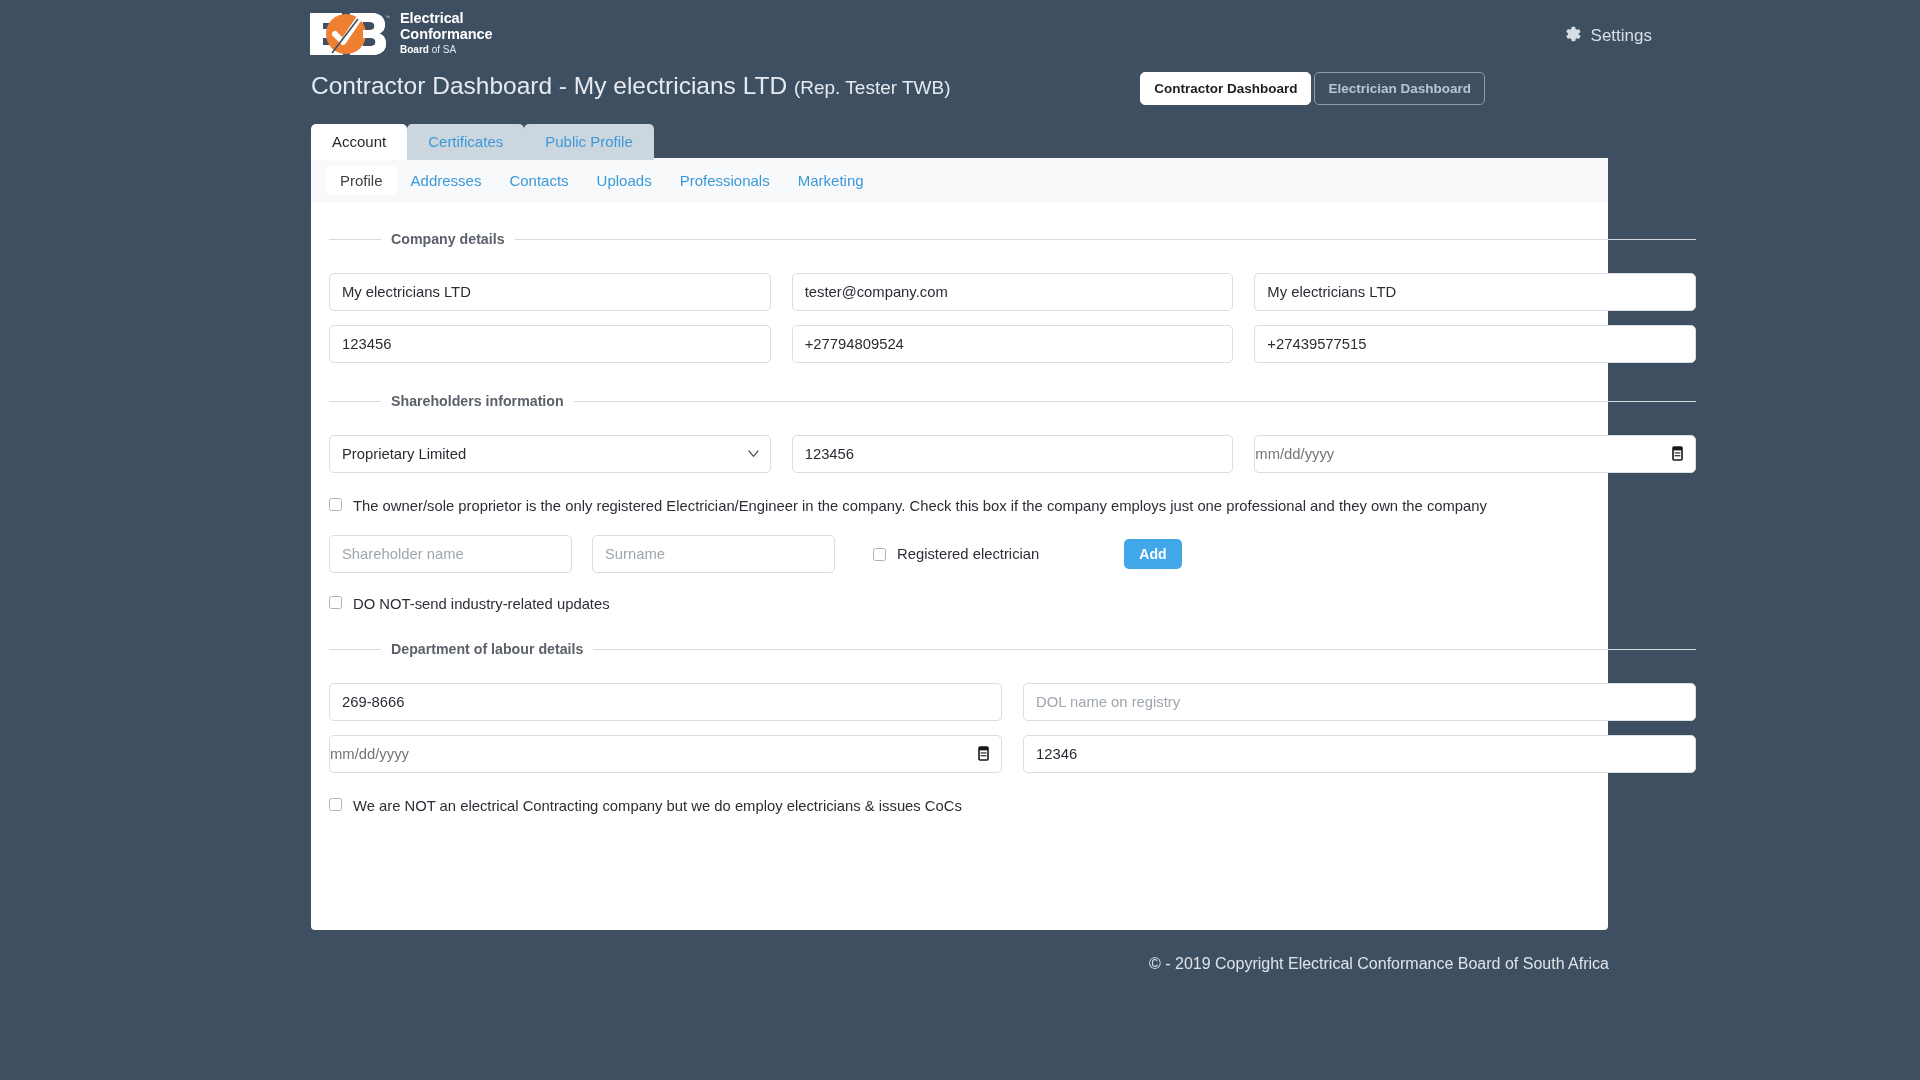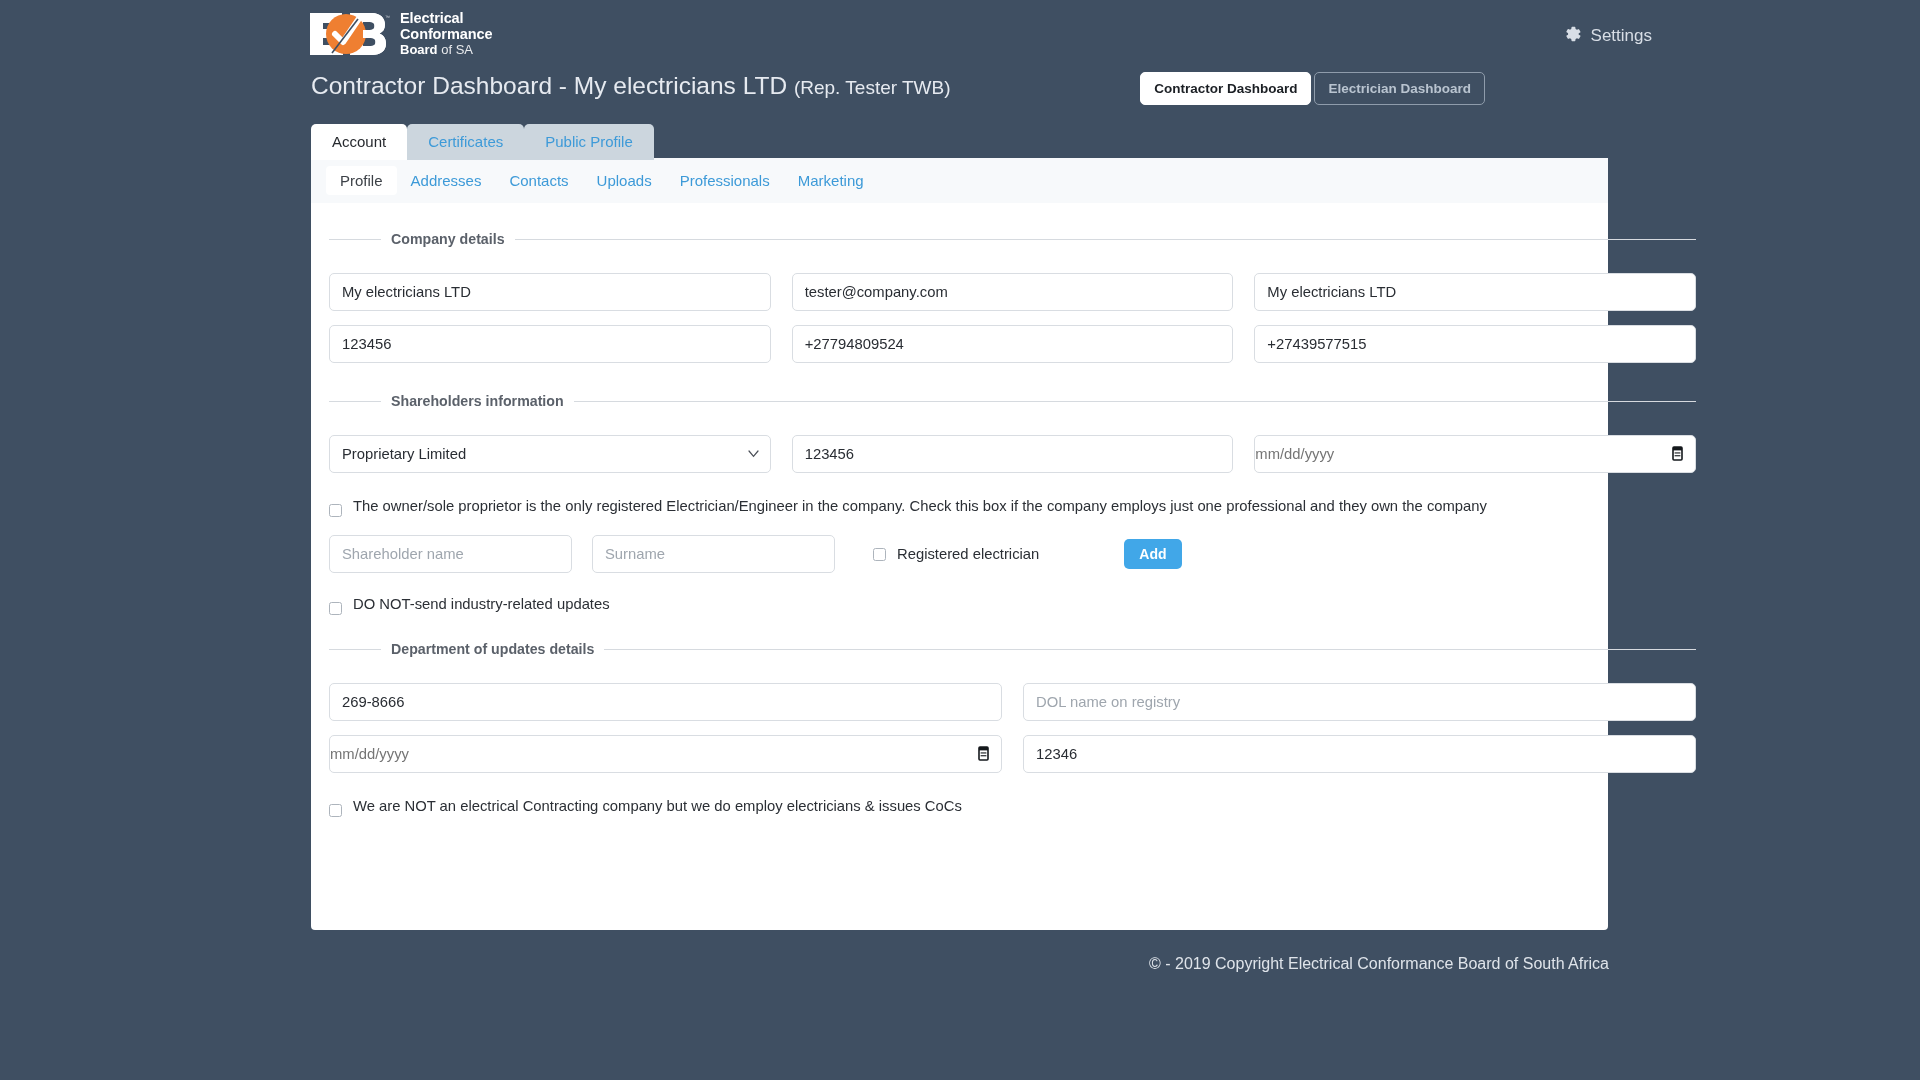--- a/index.html
+++ b/index.html
@@ -10,21 +10,21 @@
     overflow: hidden;
   }
   .page { position: relative; width: 1920px; height: 1080px; background: #3f4f62; }
 
   
   .header { position: absolute; left: 0; top: 0; width: 1920px; height: 72px; }
   .logo-wrap { position: absolute; left: 306px; top: 9px; display: flex; align-items: center; }
   .logo-mark { width: 84px; height: 50px; position: relative; margin-right: 10px; }
   .logo-text { color: #ffffff; line-height: 15.5px; padding-top: 1px; }
   .logo-l1, .logo-l2 { font-size: 14.5px; font-weight: bold; letter-spacing: -0.1px; }
-  .logo-l3 { font-size: 13px; font-weight: bold; }
+  .logo-l3 { font-size: 10px; font-weight: bold; }
   .logo-l3 .sa { font-weight: normal; color: #e8eaed; }
 
   .settings { position: absolute; right: 268px; top: 24px; display: flex; align-items: center; gap: 9px; cursor: pointer; }
   .settings-label { color: #d8dee6; font-size: 17px; }
 
   
   .title-row { position: absolute; left: 0; top: 72px; width: 1738px; height: 46px; }
   .page-title { position: absolute; left: 311px; top: 0; color: #e6eaf0; font-size: 24.5px; font-weight: 400; white-space: nowrap; }
   .page-title .rep { font-size: 19px; color: #e6eaf0; }
 
@@ -69,21 +69,21 @@
   .sel-wrap { position: relative; flex: 1; }
   .chev { position: absolute; right: 14px; top: 15px; width: 9px; height: 9px; pointer-events: none; }
   .chev svg { display: block; }
 
   .date-wrap { position: relative; flex: 1; }
   .date-inp { width: 100%; height: 38px; border: 1px solid #d9dde2; border-radius: 5px; background: #ffffff;
               font-family: "Liberation Sans", sans-serif; font-size: 14.8px; color: #292d33; padding: 0 0; outline: none; }
   .cal-ico { position: absolute; right: 11px; top: 10px; width: 15px; height: 18px; pointer-events: none; }
 
   
-  .cbrow { display: flex; align-items: flex-end; margin-top: 16px; }
+  .cbrow { display: flex; align-items: flex-start; margin-top: 16px; }
   .cb { width: 13px; height: 13px; border: 1px solid #adb4bc; border-radius: 2.5px; background: #fff; margin-top: 2.5px; flex-shrink: 0; cursor: pointer; }
   .cb-label { font-size: 14.8px; color: #2b2f35; line-height: 22px; margin-left: 11px; max-width: 1180px; }
 
   .sh-row { display: flex; align-items: center; margin-top: 16px; }
   .sh-inp { width: 243px; height: 38px; border: 1px solid #d9dde2; border-radius: 5px; background: #ffffff;
             font-family: "Liberation Sans", sans-serif; font-size: 14.8px; color: #292d33; padding: 0 12px; outline: none; }
   .sh-inp::placeholder { color: #9fa6ae; }
   .sh-gap { width: 20px; }
   .sh-cb-wrap { display: flex; align-items: center; margin-left: 38px; }
   .sh-cb-label { font-size: 14.8px; color: #2b2f35; margin-left: 11px; white-space: nowrap; }
@@ -245,21 +245,21 @@
 
         <div class="cbrow" style="margin-top:20px;">
           <div class="cb"></div>
           <div class="cb-label">DO NOT-send industry-related updates</div>
         </div>
       </div>
 
       <div class="fs" style="padding-top:24px;">
         <div class="fs-legend-row">
           <div class="fs-rule-left"></div>
-          <div class="fs-legend">Department of updates details</div>
+          <div class="fs-legend">Department of labour details</div>
           <div class="fs-rule-right"></div>
         </div>
         <div class="row" style="margin-top:24px;justify-content:flex-end;">
           <div class="col-half">
             <input class="inp" value="269-8666" style="">
           </div>
           <div class="col-half">
             <input class="inp" placeholder="DOL name on registry" style="">
           </div>
         </div>

